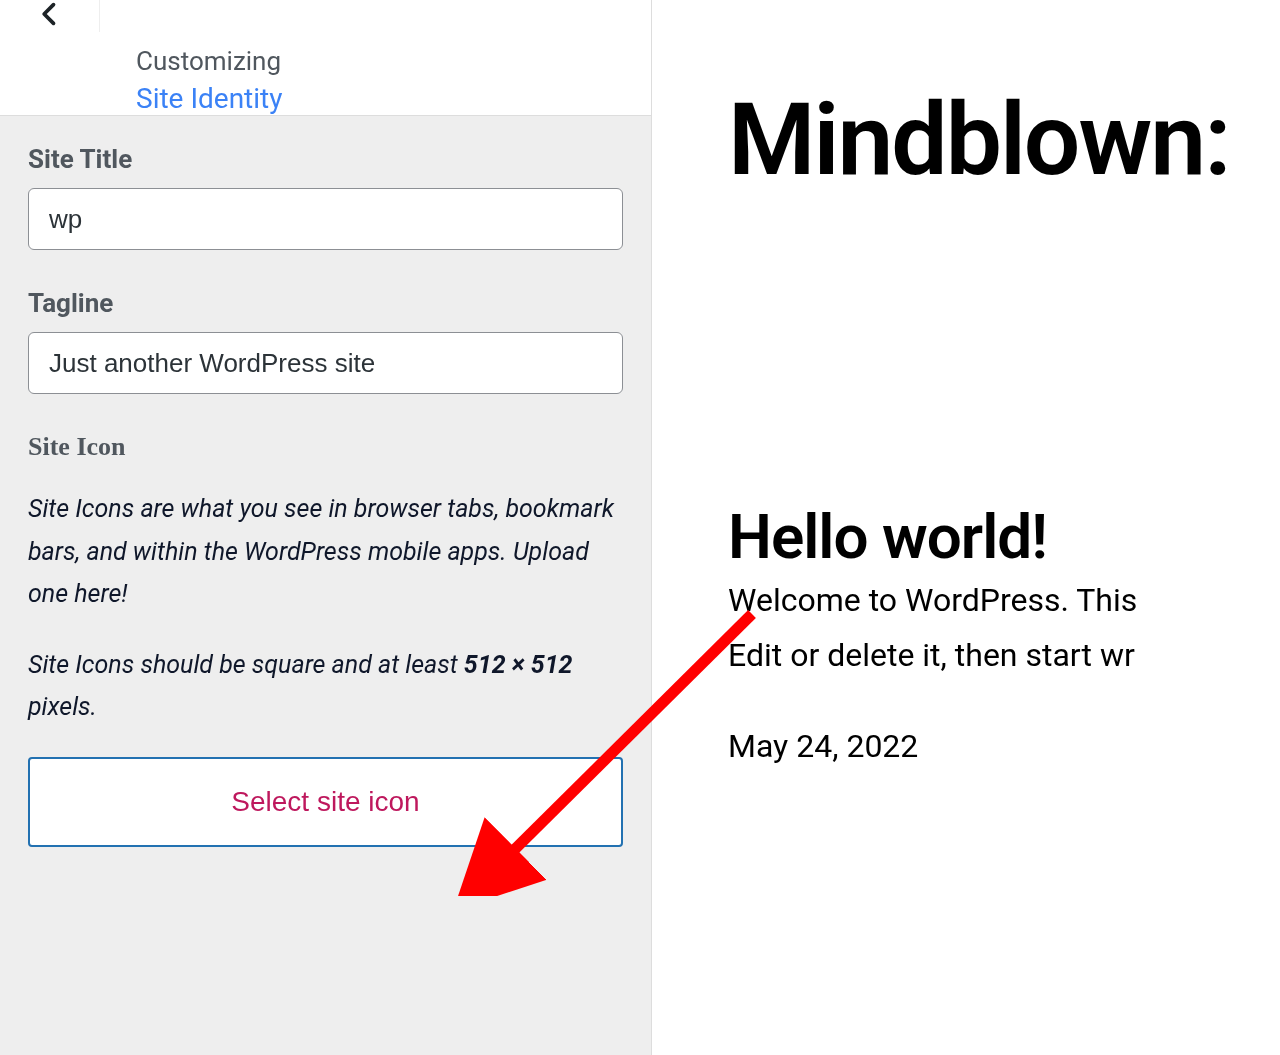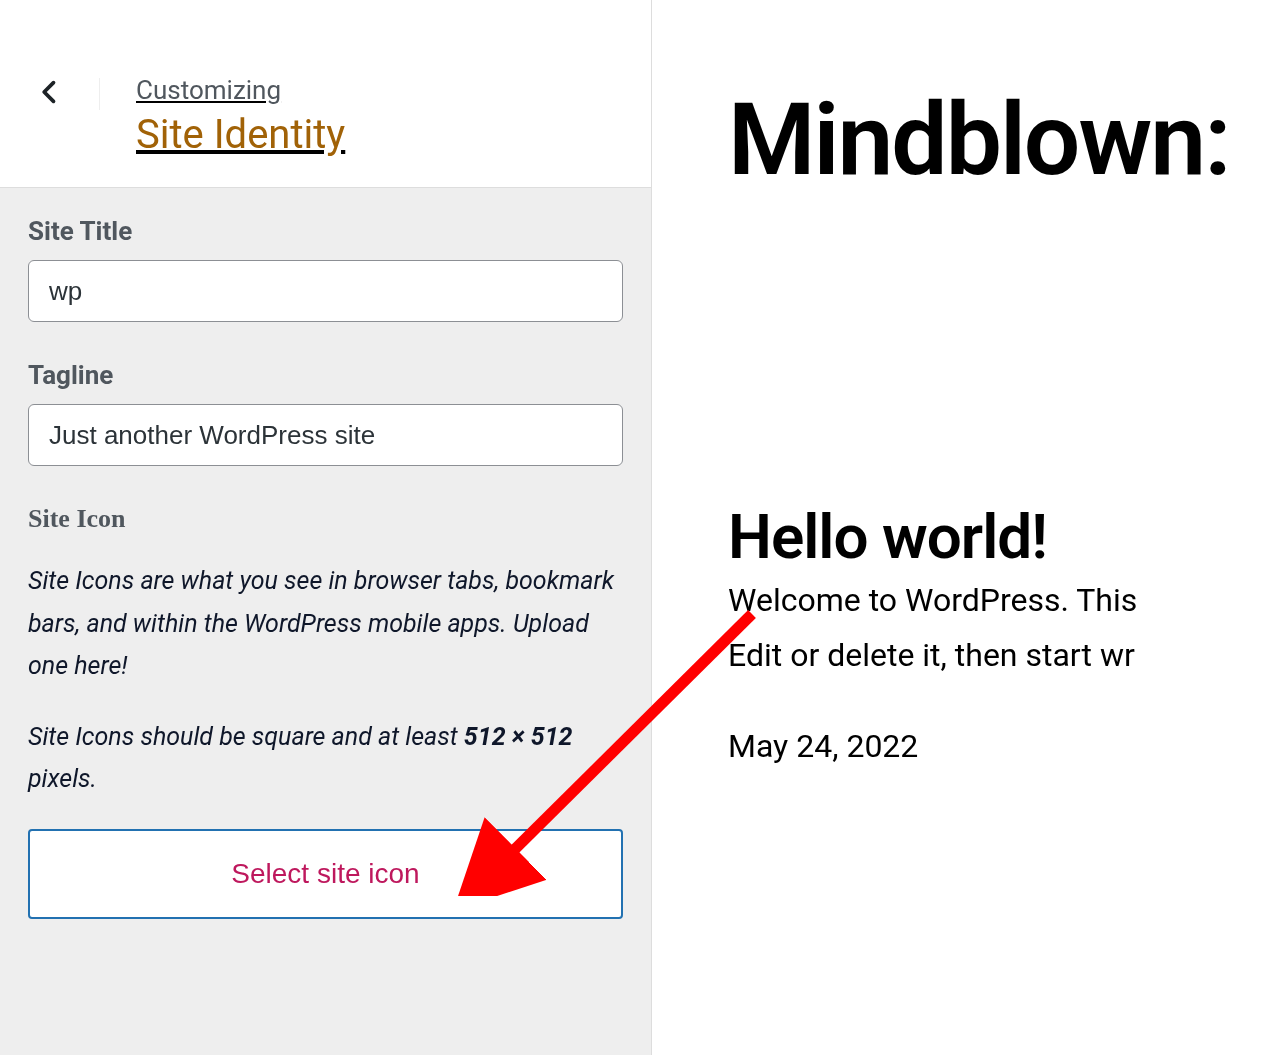--- a/index.html
+++ b/index.html
@@ -15,24 +15,23 @@
     .sidebar {
       width: 652px;
       background: #eeeeee;
       border-right: 1px solid #ddd;
       display: flex;
       flex-direction: column;
     }
     .header {
       background: #fff;
       display: flex;
-      align-items: center;
+      align-items: flex-start;
       border-bottom: 1px solid #ddd;
-      height: 188px;
-      text-decoration: underline;
+      height: 116px;
     }
     .back-btn {
       width: 100px;
       display: flex;
       align-items: center;
       justify-content: center;
       border-right: 1px solid #eee;
       cursor: pointer;
       background: #fff;
     }
@@ -43,22 +42,22 @@
       flex-direction: column;
       justify-content: flex-start;
     }
     .header-text .small {
       font-size: 26px;
       color: #50575e;
       font-weight: 400;
       margin-bottom: 6px;
     }
     .header-text .large {
-      font-size: 40px;
-      color: #a16207;
+      font-size: 28px;
+      color: #3b82f6;
       font-weight: 400;
     }
     .panel-body {
       padding: 28px 28px 0 28px;
       flex: 1;
     }
     .field-group { margin-bottom: 38px; }
     .field-label {
       font-size: 26px;
       font-weight: 700;

